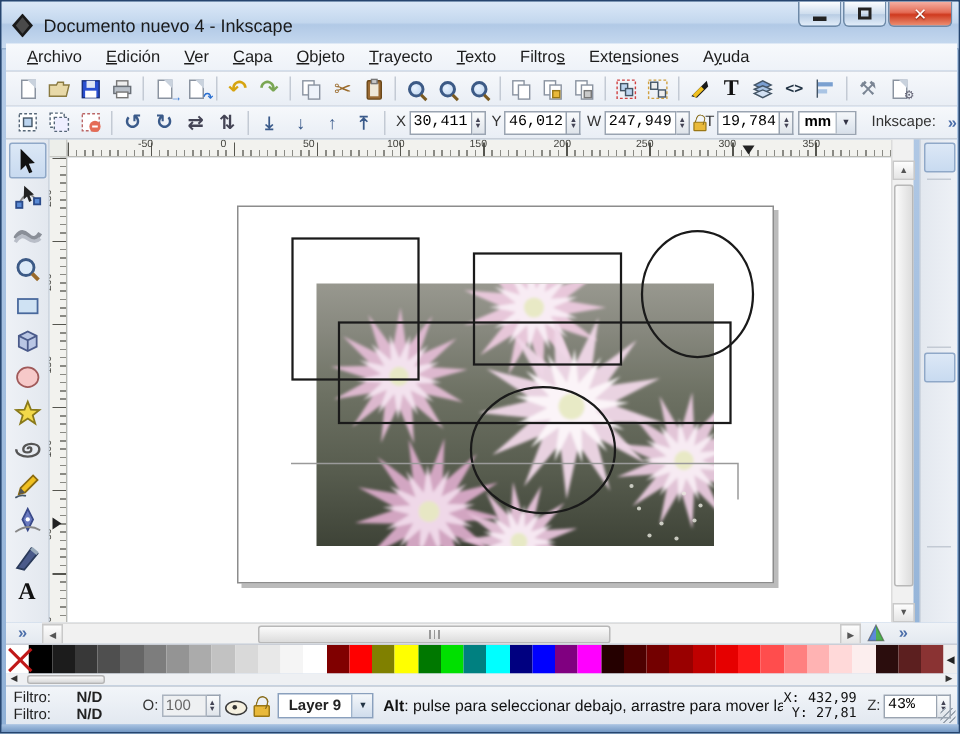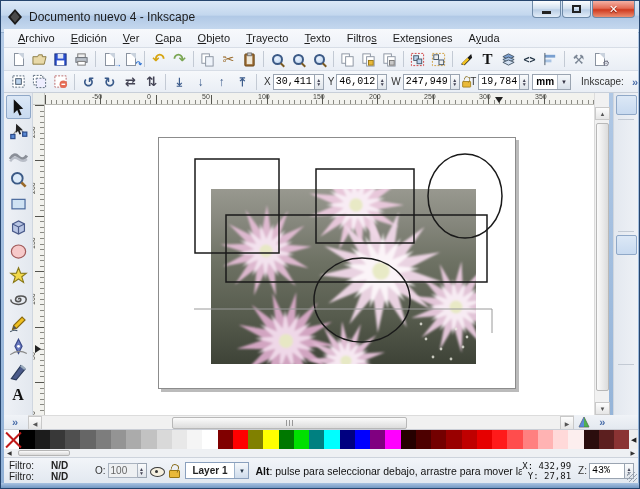--- a/index.html
+++ b/index.html
@@ -826,21 +826,21 @@
       <span style="font-weight:bold;">N/D</span>
       <span class="lbl">Filtro:</span>
       <span style="font-weight:bold;">N/D</span>
     </div>
     <span class="fldlbl" style="margin-left:14px;">O:</span>
     <input class="statfld" style="width: 30px;" readonly="" value="100">
     <span class="spin" style="height:15px">▲<br>▼</span>
     <span class="eye"></span>
     <span class="lock"></span>
     <div id="layer-combo">
-      <span class="txt">Layer 1</span>
+      <span class="txt">Layer 9</span>
       <span class="arrow">▼</span>
     </div>
     <span id="status-msg"><b>Alt</b><span>: pulse para seleccionar debajo, arrastre para mover la selecci</span></span>
     <div id="coords">
       <div><span>X:</span> <span>432,99</span></div>
       <div><span>Y:</span> <span>27,81</span></div>
     </div>
     <div id="zoom-group">
       <span class="fldlbl">Z:</span>
       <input class="fld" style="width: 36px; background: rgb(255, 255, 255);" readonly="" value="43%">

